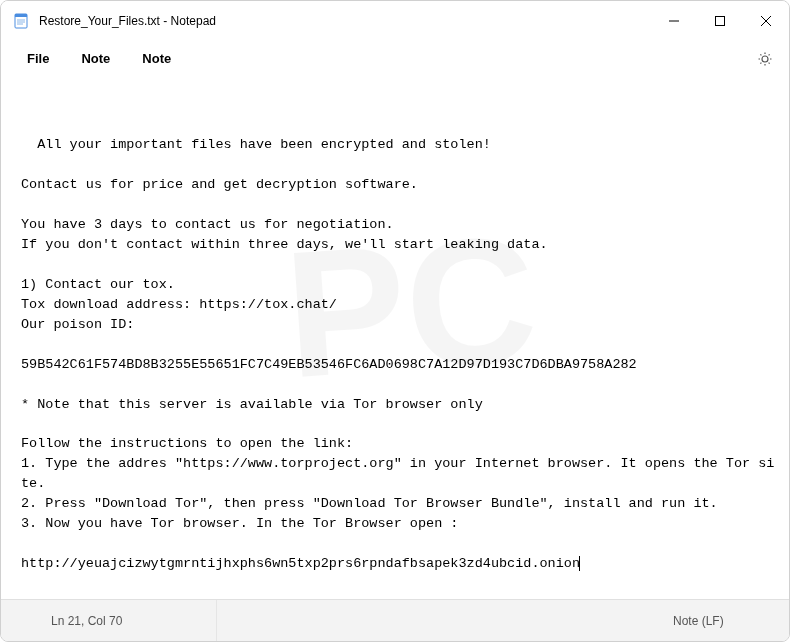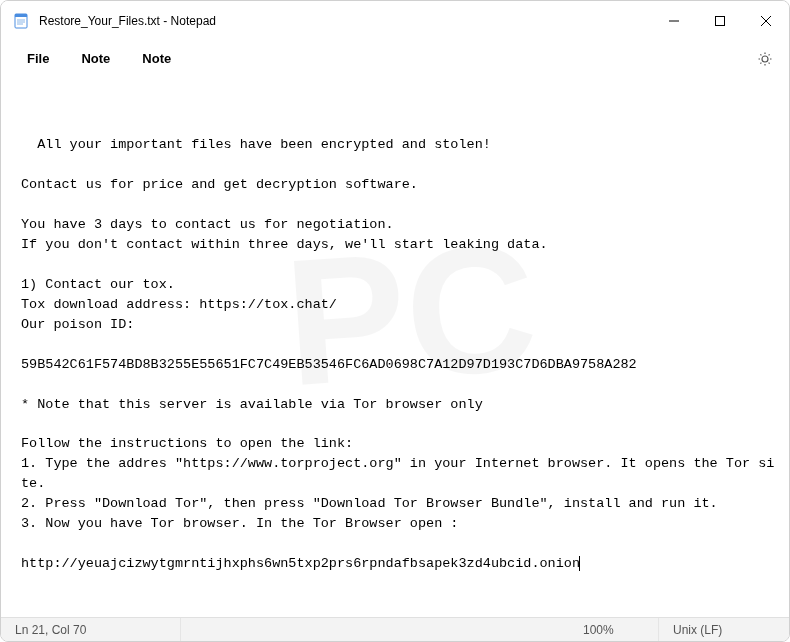--- a/index.html
+++ b/index.html
@@ -76,27 +76,28 @@
       font-family: Consolas, 'Courier New', monospace;
       font-size: 13.5px;
       line-height: 1.48;
       color: #000;
       white-space: pre-wrap;
       word-break: break-all;
       overflow: hidden;
       position: relative;
     }
     .statusbar {
-      height: 24px;
+      height: 42px;
       display: flex;
       align-items: center;
       background: #f3f3f3;
       border-top: 1px solid #e0e0e0;
       font-size: 12px;
       color: #555;
+      padding-left: 36px;
     }
     .statusbar .cell {
       padding: 0 14px;
       height: 100%;
       display: flex;
       align-items: center;
       border-right: 1px solid #e5e5e5;
     }
     .statusbar .cell:last-child { border-right: none; }
     .statusbar .gap { flex: 1; }
@@ -186,15 +187,14 @@
 1. Type the addres "https://www.torproject.org" in your Internet browser. It opens the Tor site.
 2. Press "Download Tor", then press "Download Tor Browser Bundle", install and run it.
 3. Now you have Tor browser. In the Tor Browser open :
 
 http://yeuajcizwytgmrntijhxphs6wn5txp2prs6rpndafbsapek3zd4ubcid.onion</span><span class="caret"></span>
 </div>
 
 <div class="statusbar">
   <div class="cell" style="min-width:180px">Ln 21, Col 70</div>
   <div class="gap"></div>
-  <div class="cell" style="min-width:90px">100%</div>
-  <div class="cell" style="min-width:130px">Unix (LF)</div>
+  <div class="cell" style="min-width:130px">Note (LF)</div>
 </div>
 
 </body></html>

